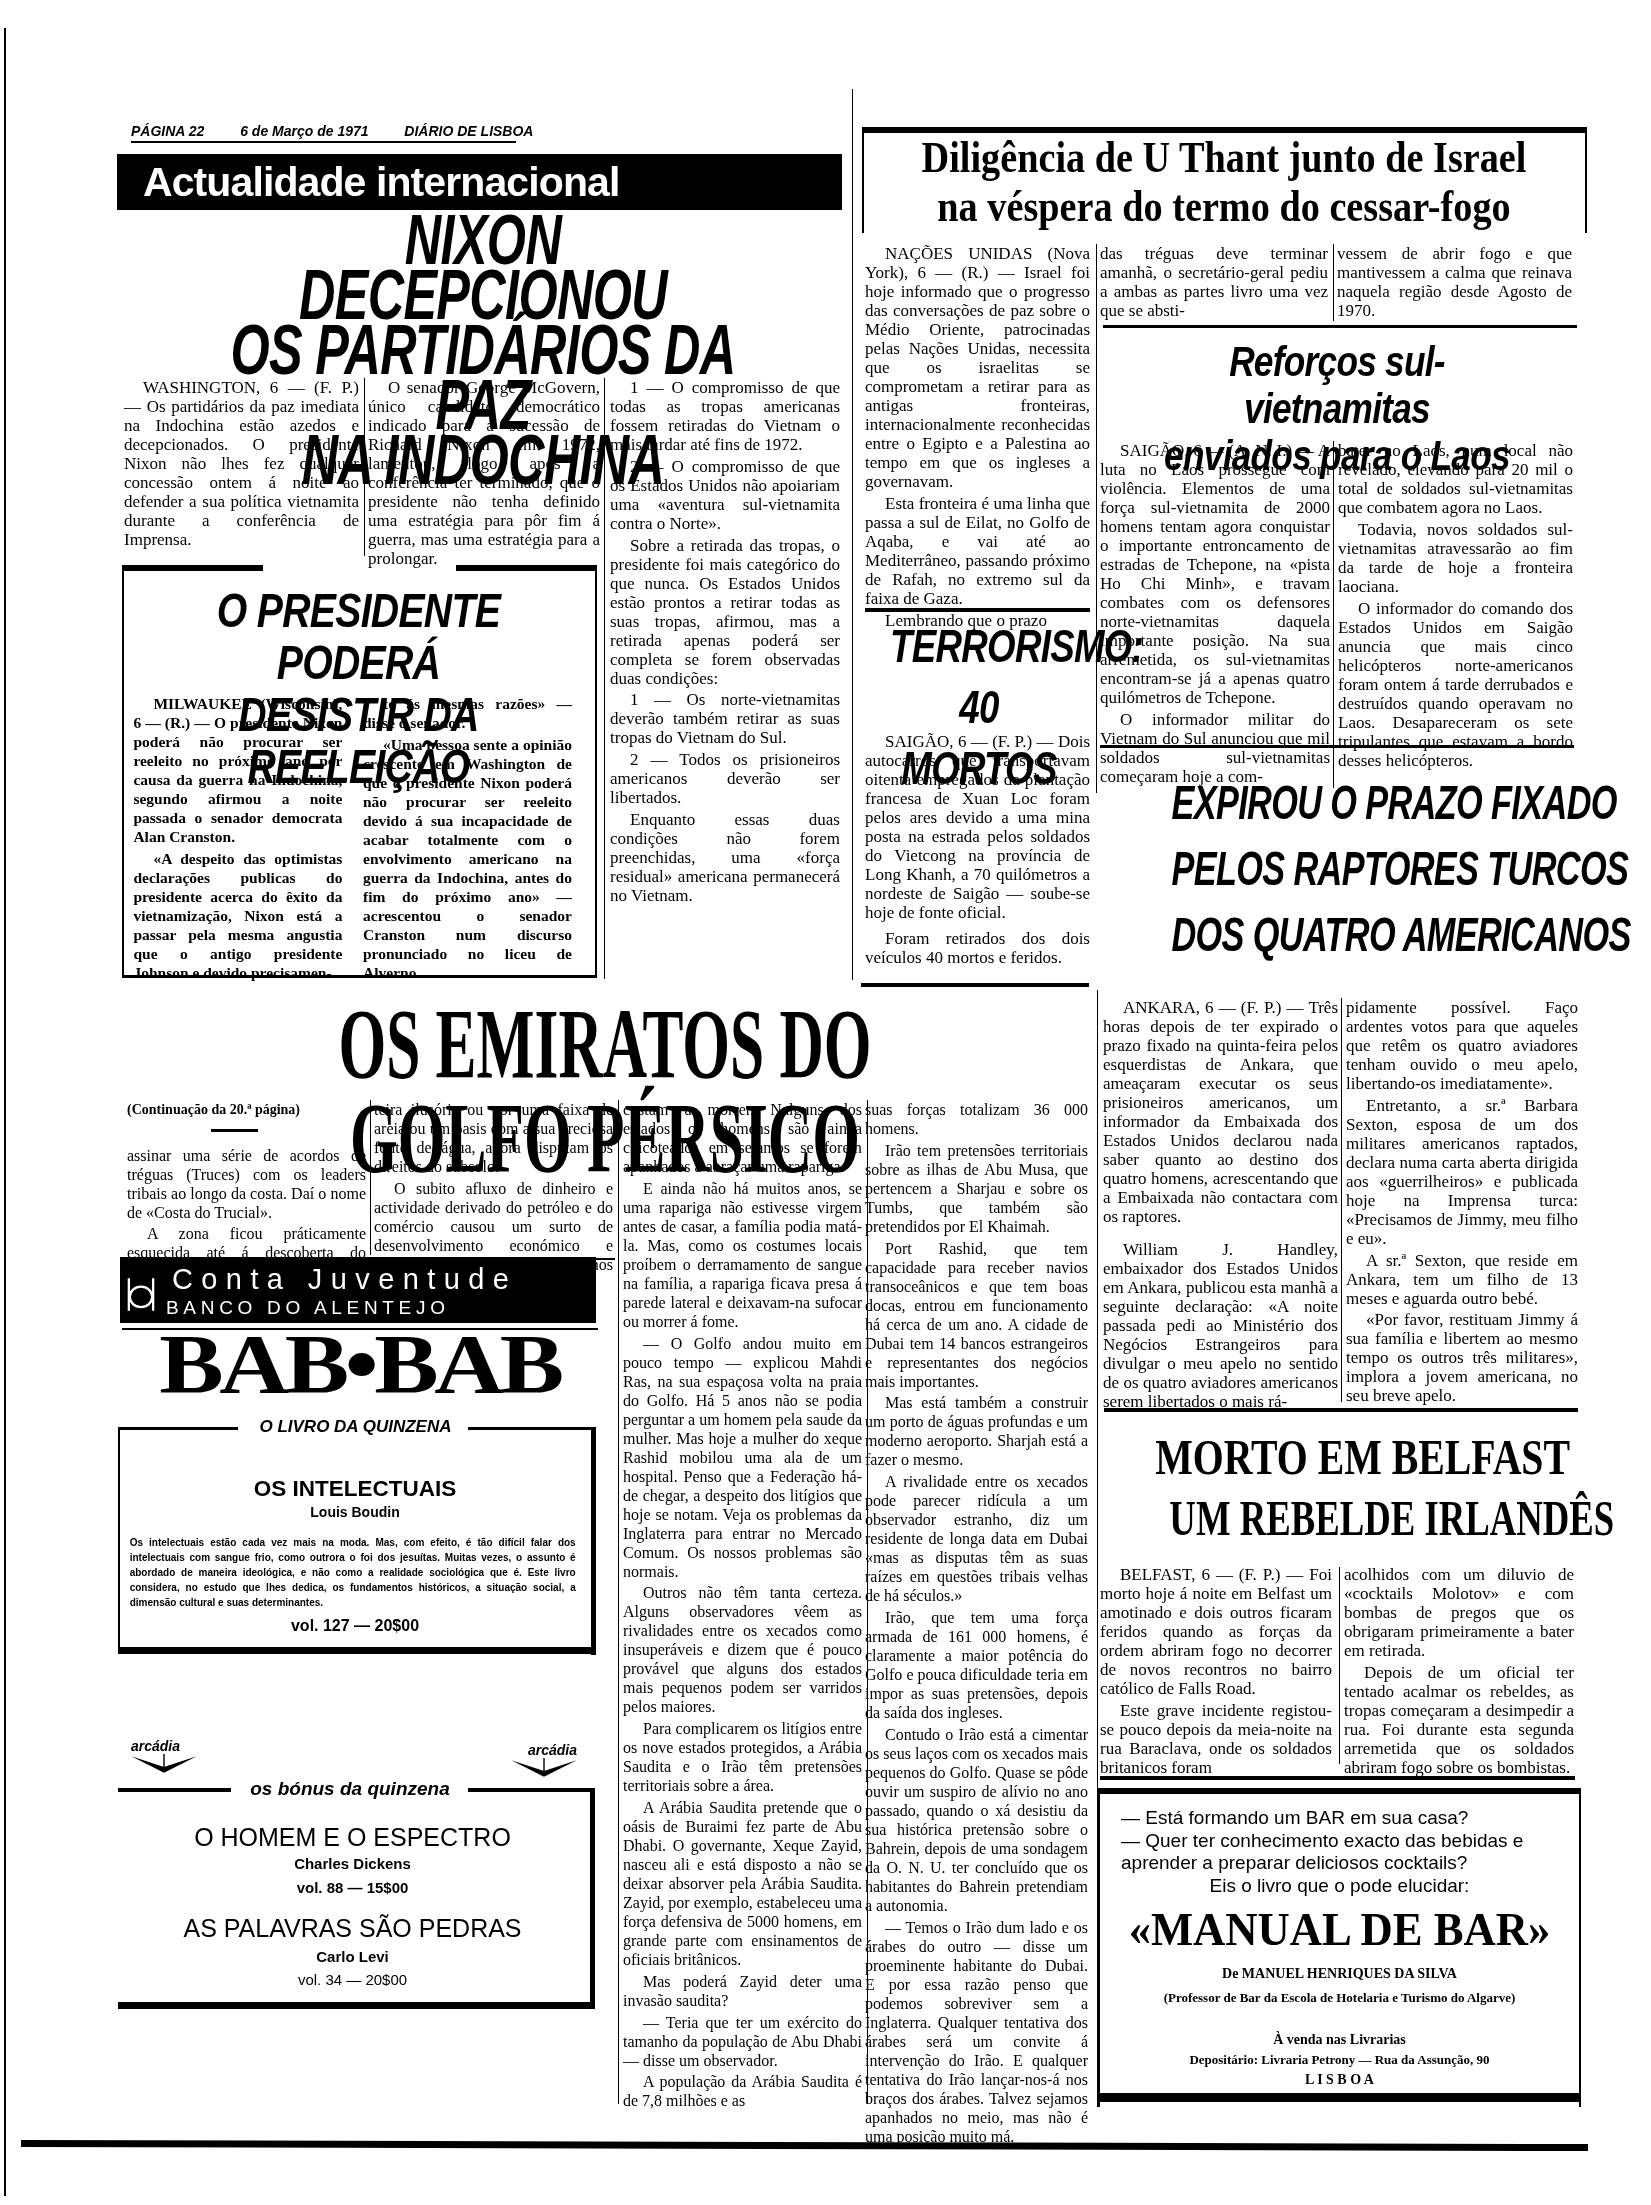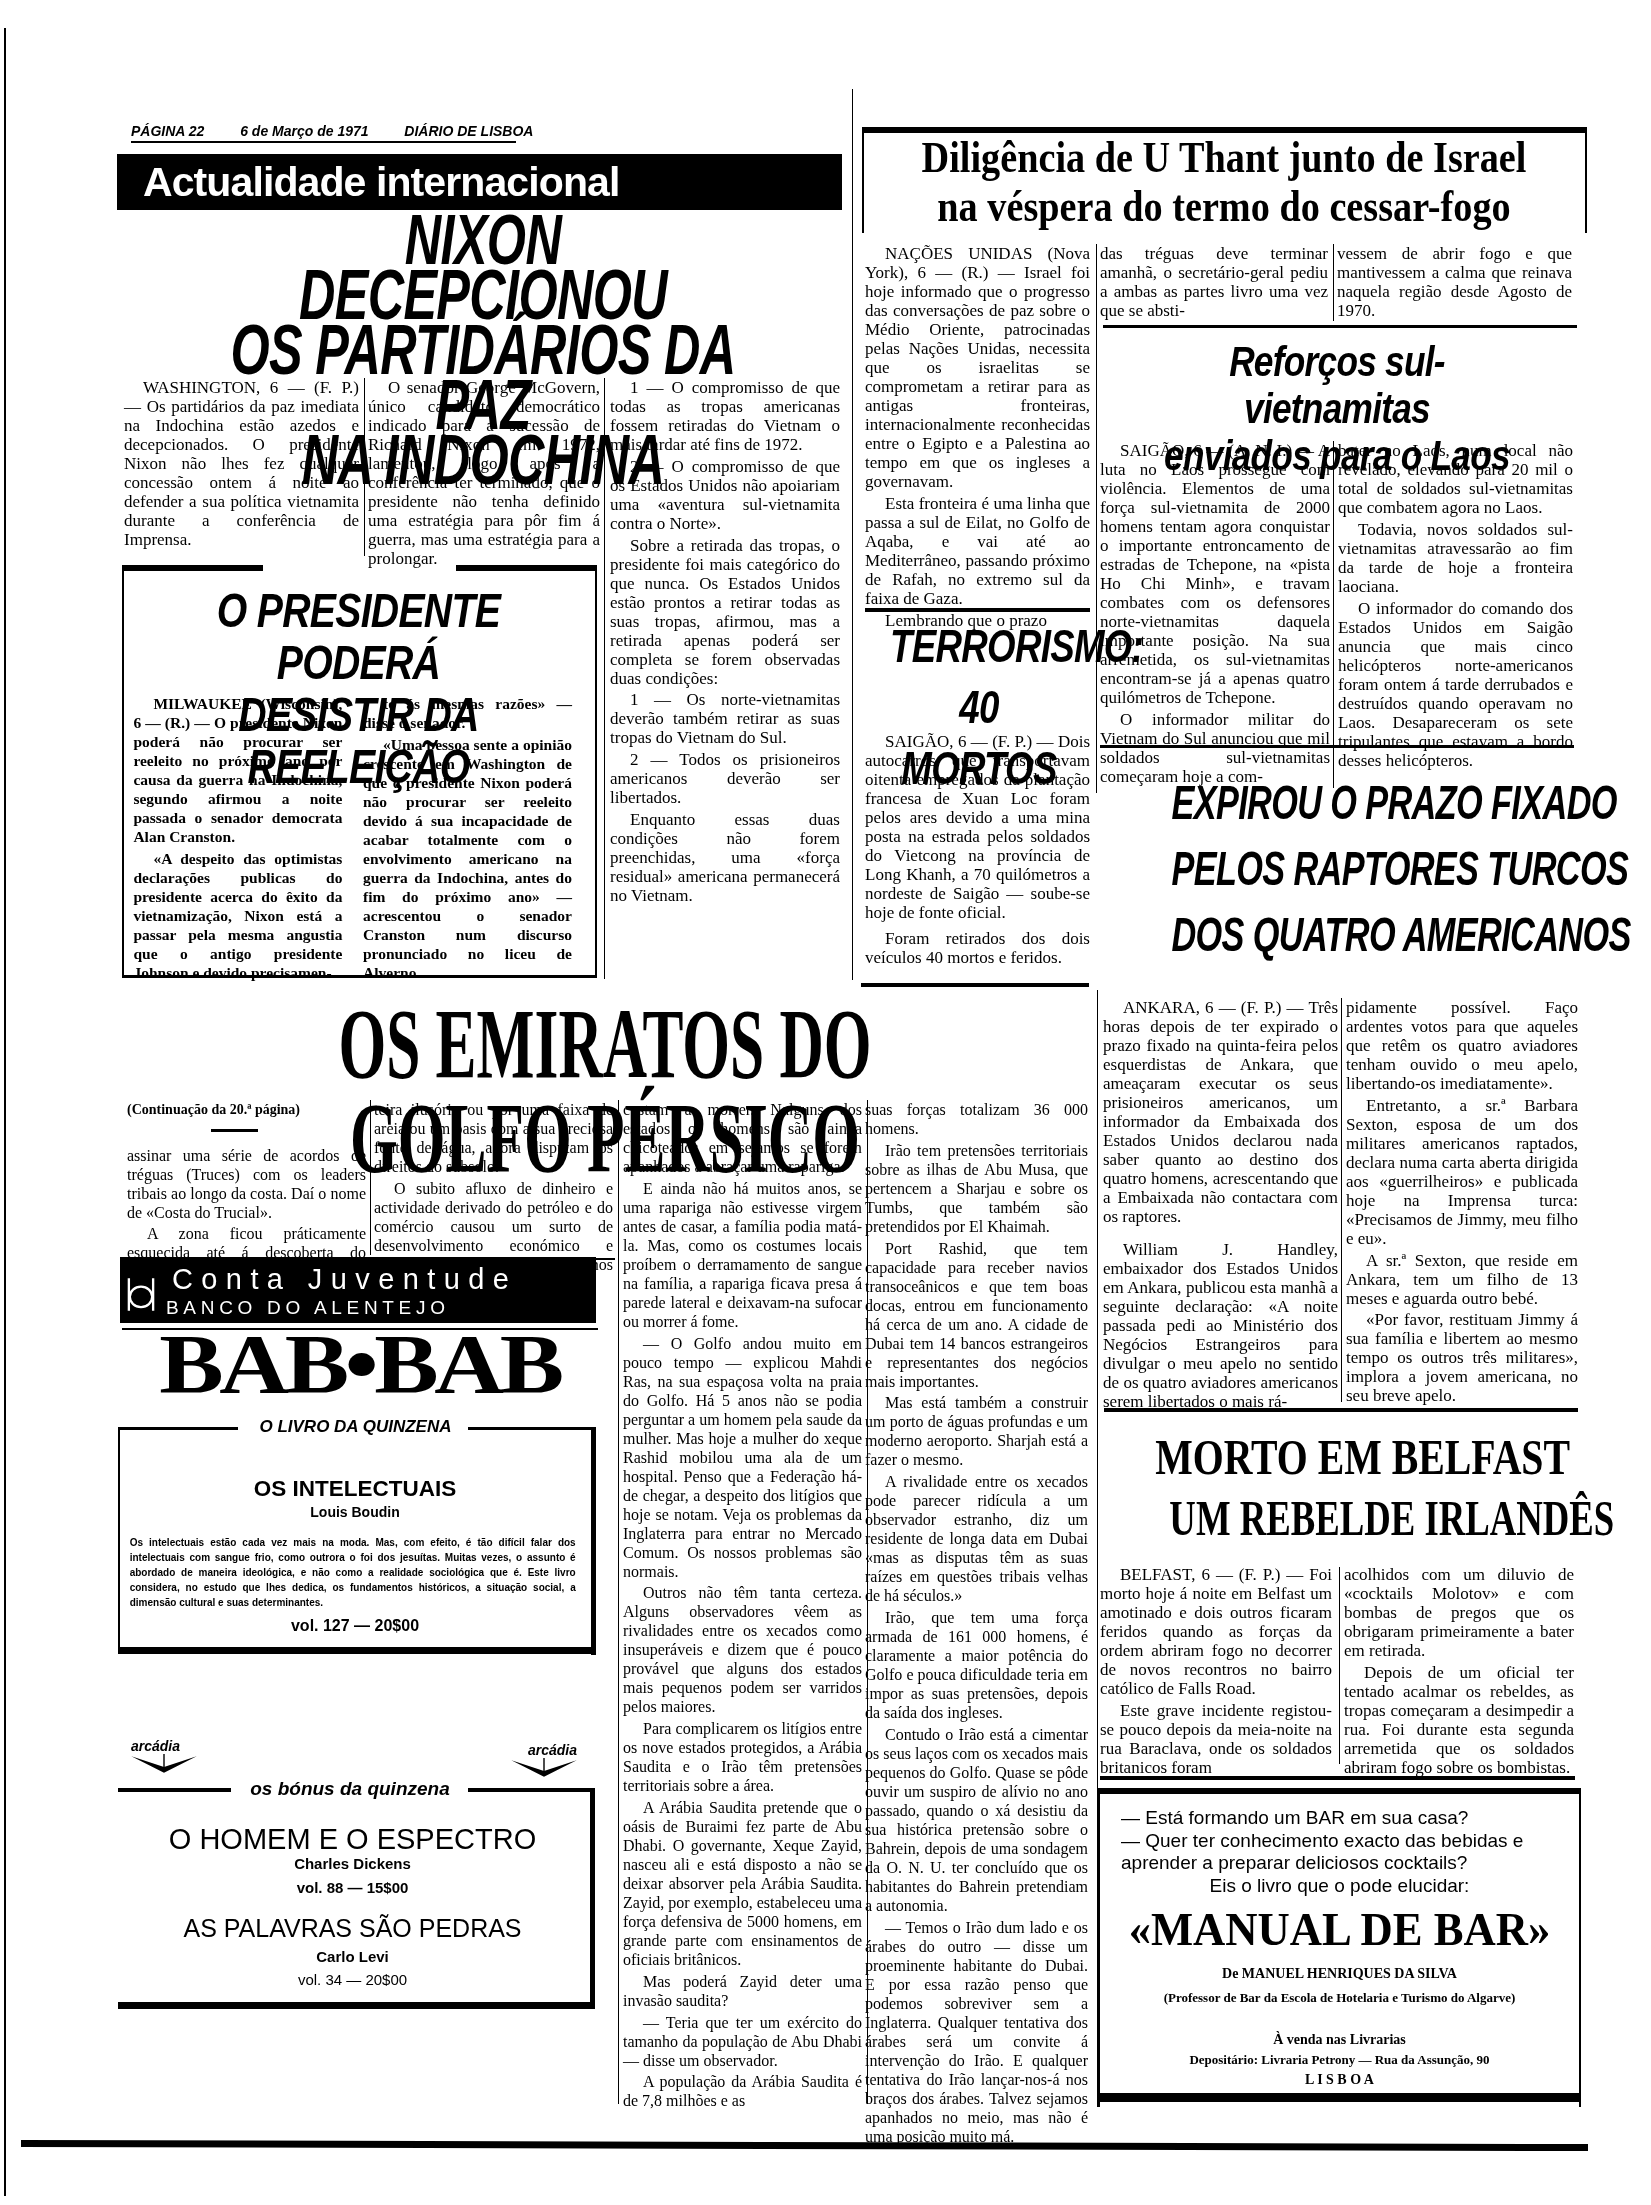--- a/index.html
+++ b/index.html
@@ -210,21 +210,21 @@
       <path d="M0 5 L70 40 L140 5 L70 28 Z" fill="#000"></path>
       <path d="M70 0 V30" stroke="#000" stroke-width="3"></path>
     </svg>
 </div>
 
 <div class="abs" style="left:118px;top:1778px;width:480px;height:235px;">
   <div class="rule" style="left:0;top:10.3px;width:113px;height:3.8px;"></div>
   <div class="sans" style="position:absolute;left:117px;top:0;width:230px;text-align:center;font-weight:bold;font-style:italic;font-size:19px;">os bónus da quinzena</div>
   <div class="rule" style="left:350px;top:10.3px;width:127px;height:3.8px;"></div>
   <div class="vrule" style="left:472px;top:10.3px;height:221px;width:4.7px;"></div>
-  <div class="sans" style="position:absolute;left:0;top:45px;width:469px;text-align:center;font-size:29px;">O HOMEM E O ESPECTRO</div>
+  <div class="sans" style="position:absolute;left:0;top:45px;width:469px;text-align:center;font-size:25px;">O HOMEM E O ESPECTRO</div>
   <div class="sans" style="position:absolute;left:0;top:77px;width:469px;text-align:center;font-weight:bold;font-size:15px;">Charles Dickens</div>
   <div class="sans" style="position:absolute;left:0;top:101px;width:469px;text-align:center;font-weight:bold;font-size:15px;">vol. 88 — 15$00</div>
   <div class="sans" style="position:absolute;left:0;top:136px;width:469px;text-align:center;font-size:25px;">AS PALAVRAS SÃO PEDRAS</div>
   <div class="sans" style="position:absolute;left:0;top:170px;width:469px;text-align:center;font-weight:bold;font-size:15px;">Carlo Levi</div>
   <div class="sans" style="position:absolute;left:0;top:193px;width:469px;text-align:center;font-size:15px;">vol. 34 — 20$00</div>
   <div class="rule" style="left:0;top:224px;width:476px;height:6.6px;"></div>
 </div>
 
 <div class="abs txt narrow" style="left:1103px;top:998px;width:235px;">
   <p>ANKARA, 6 — (F. P.) — Três horas depois de ter expirado o prazo fixado na quinta-feira pelos esquerdistas de Ankara, que ameaçaram executar os seus prisioneiros americanos, um informador da Embaixada dos Estados Unidos declarou nada saber quanto ao destino dos quatro homens, acrescentando que a Embaixada não contactara com os raptores.</p>

